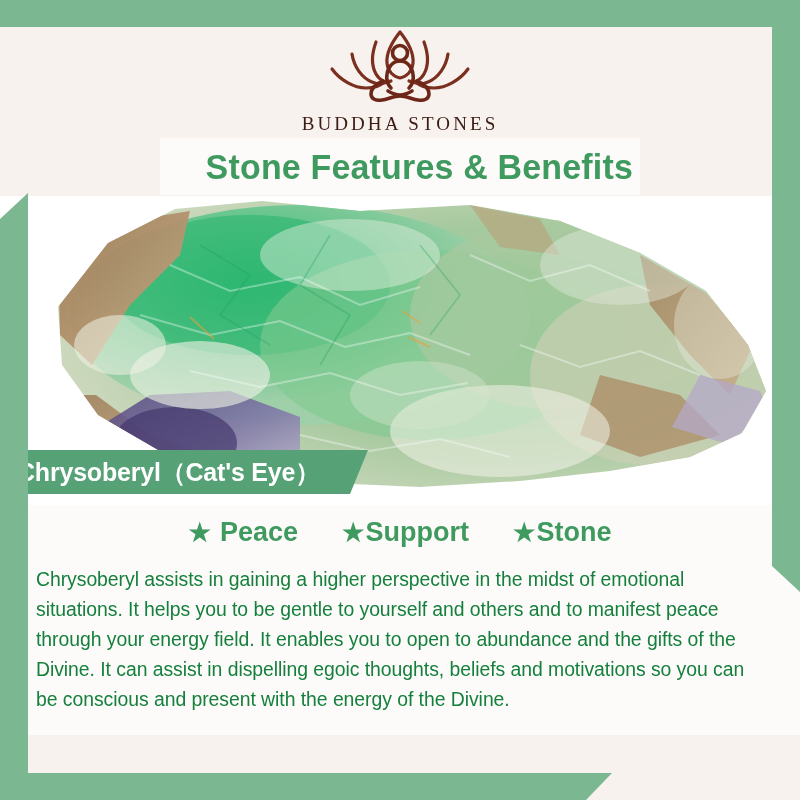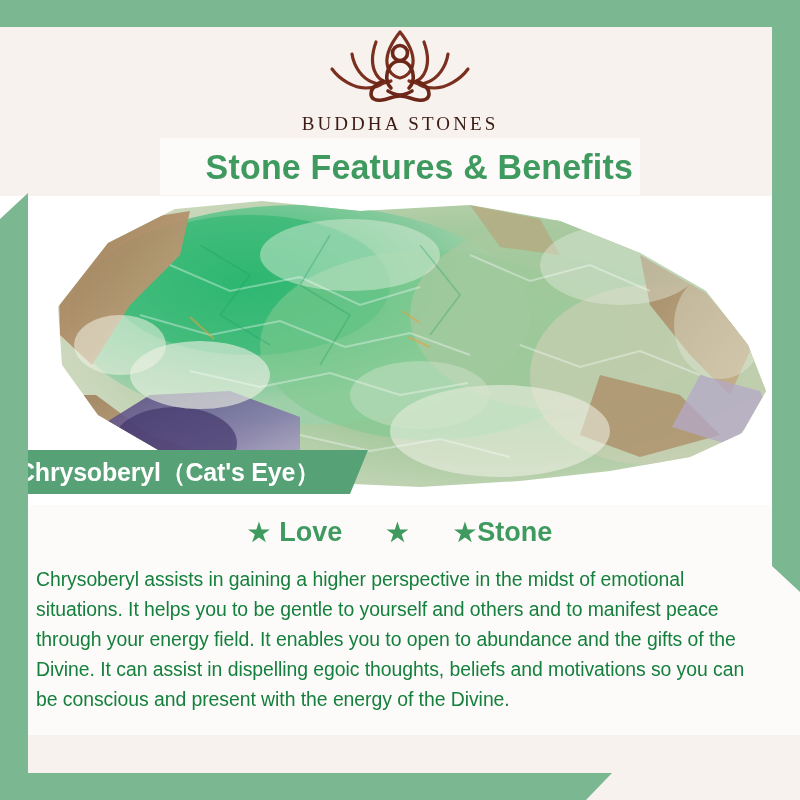--- a/index.html
+++ b/index.html
@@ -225,24 +225,25 @@
   </div>
 
   <div class="caption">
     <span class="caption-text">Chrysoberyl（Cat's Eye）</span>
   </div>
 
   <div class="body-panel">
     <div class="badges">
       <div class="badge">
         <span class="star sp">★</span>
-        <span>Love</span>
+        <span>Peace</span>
       </div>
       <div class="badge">
         <span class="star tight">★</span>
+        <span>Support</span>
       </div>
       <div class="badge">
         <span class="star tight">★</span>
         <span>Stone</span>
       </div>
     </div>
     <p class="paragraph">Chrysoberyl assists in gaining a higher perspective in the midst of emotional situations. It helps you to be gentle to yourself and others and to manifest peace through your energy field. It enables you to open to abundance and the gifts of the Divine. It can assist in dispelling egoic thoughts, beliefs and motivations so you can be conscious and present with the energy of the Divine.</p>
   </div>
 
   <div class="footer-fill"></div>

